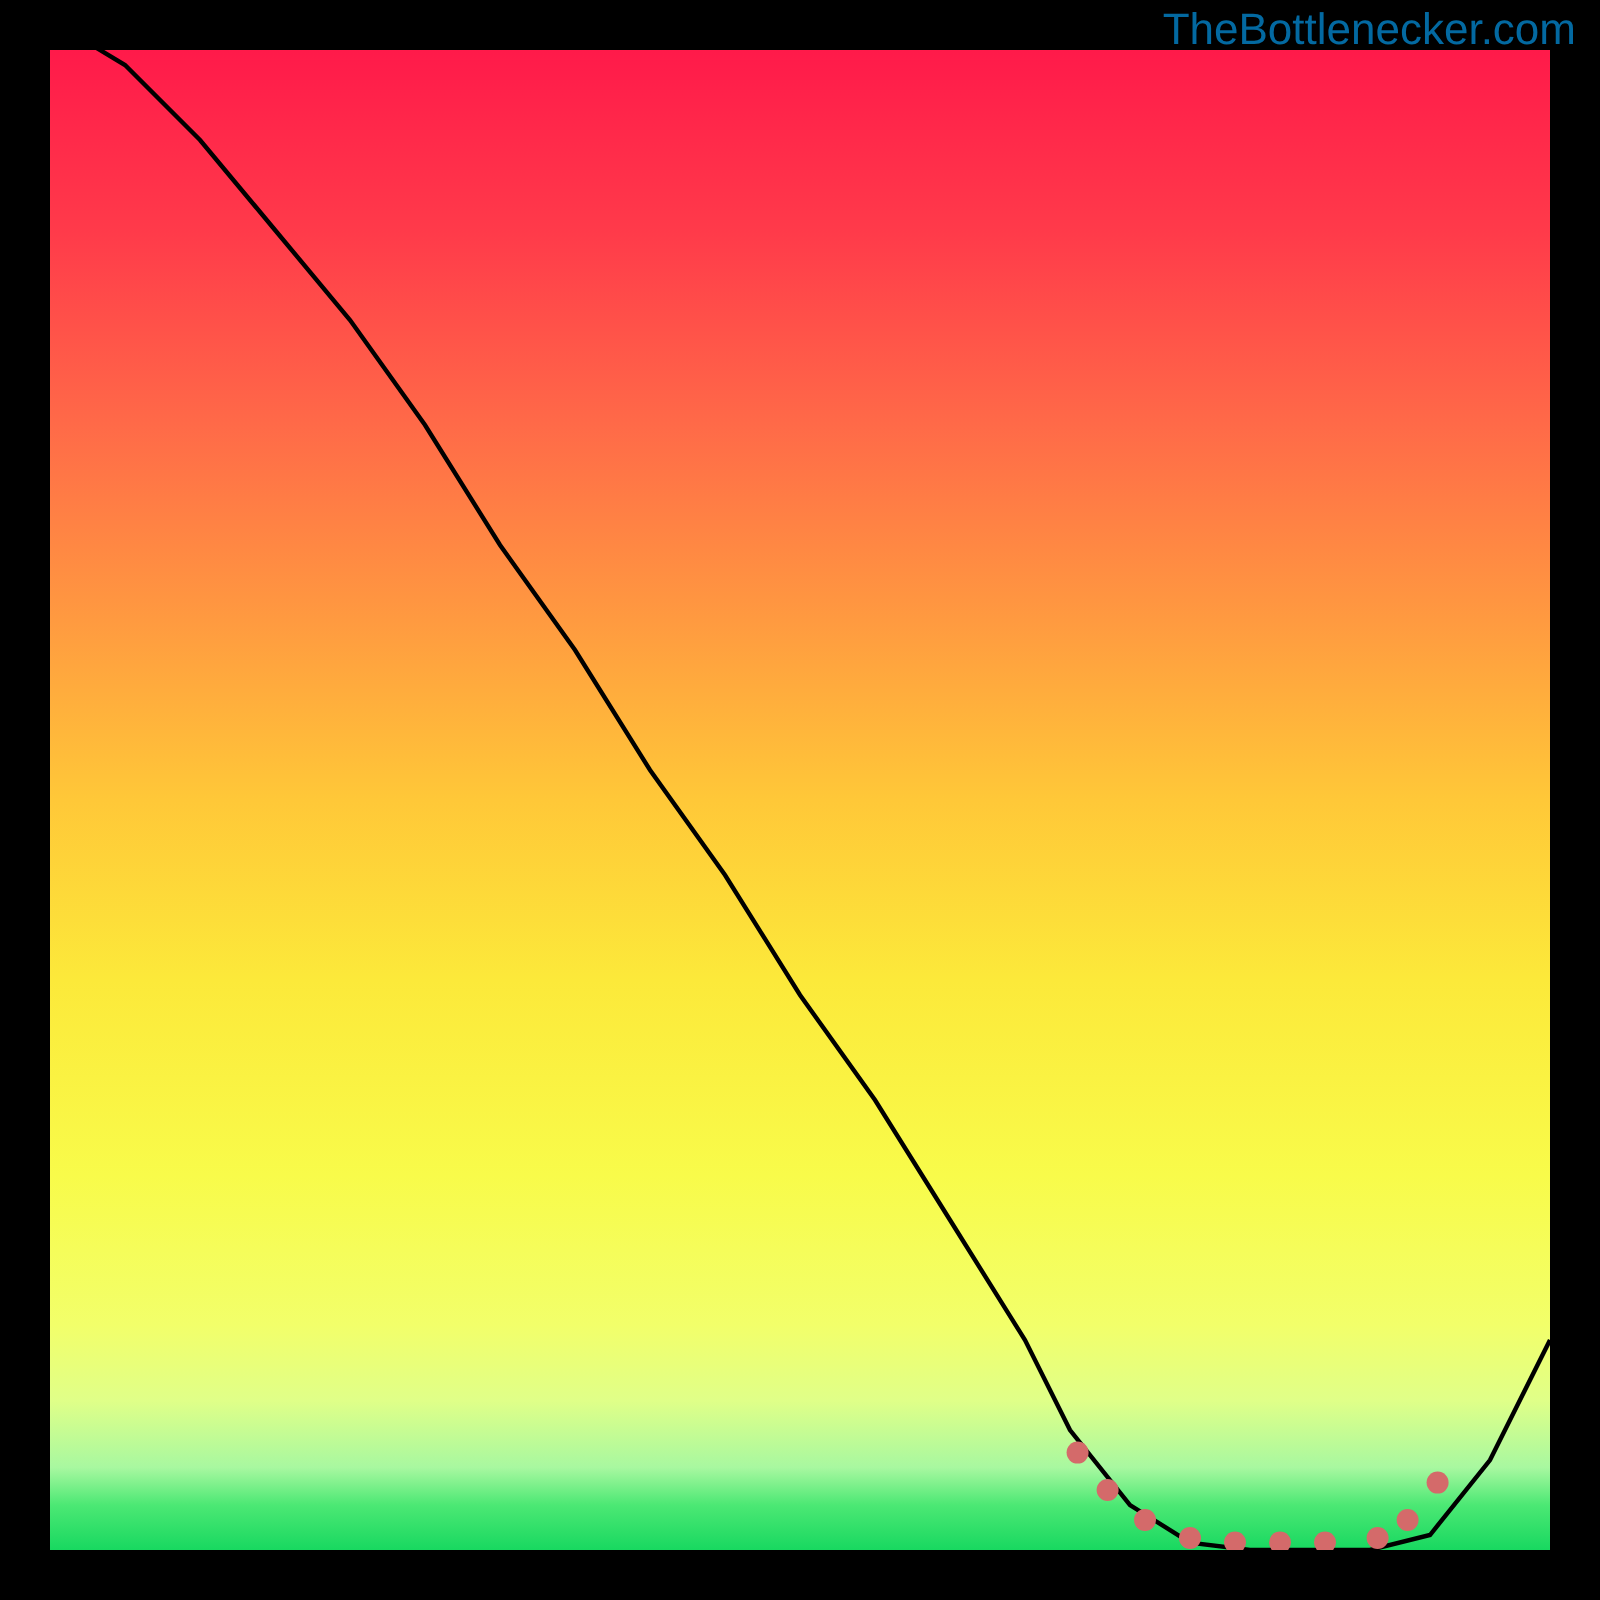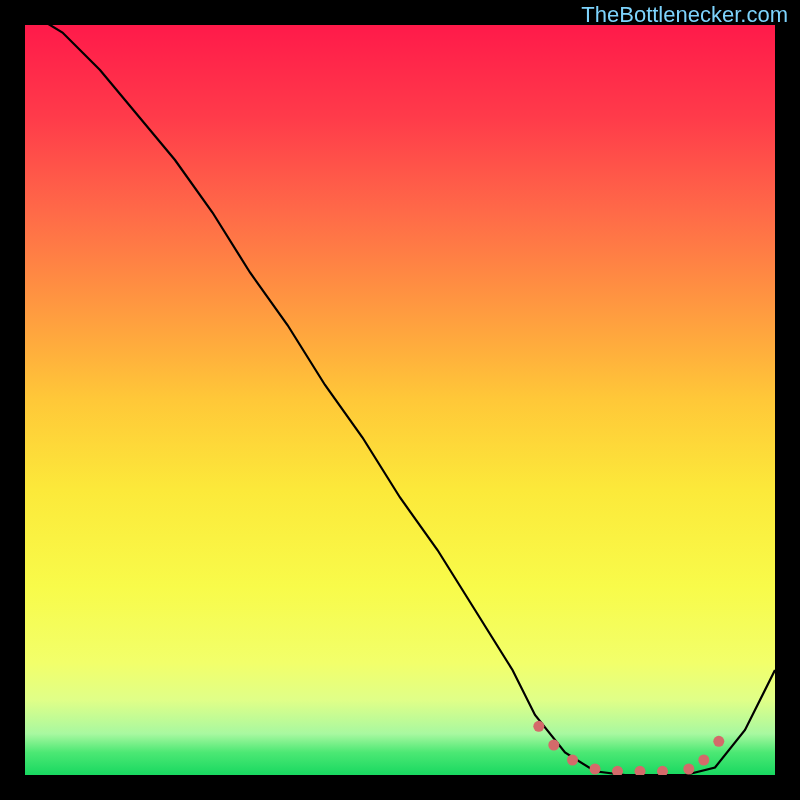--- a/index.html
+++ b/index.html
@@ -7,21 +7,21 @@
     width: 800px;
     height: 800px;
     background: #000;
     position: relative;
     font-family: Arial, sans-serif;
   }
   .watermark {
     position: absolute;
     top: 2px;
     right: 12px;
-    color: #7dd3fc;
+    color: #0369a1;
     font-size: 22px;
     font-weight: normal;
     z-index: 10;
   }
   .plot-area {
     position: absolute;
     left: 25px;
     top: 25px;
     width: 750px;
     height: 750px;

